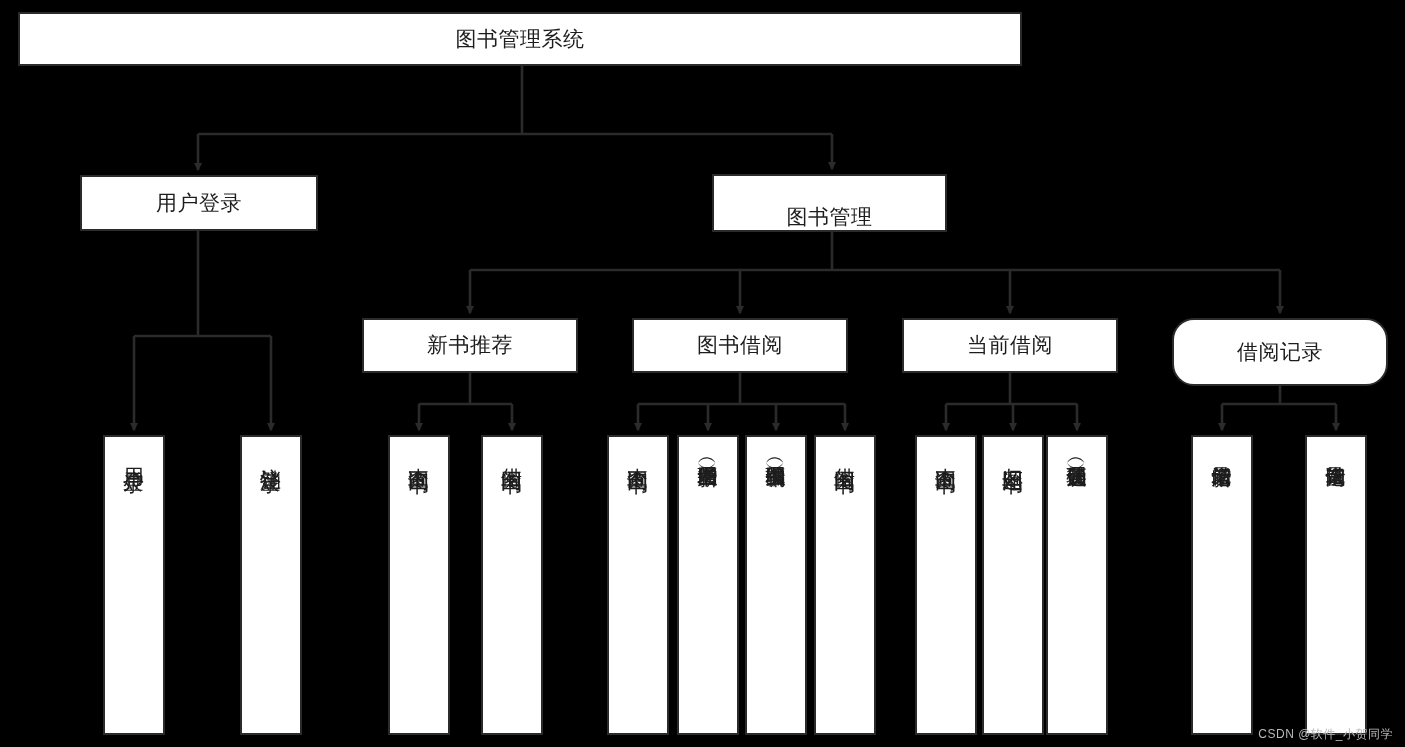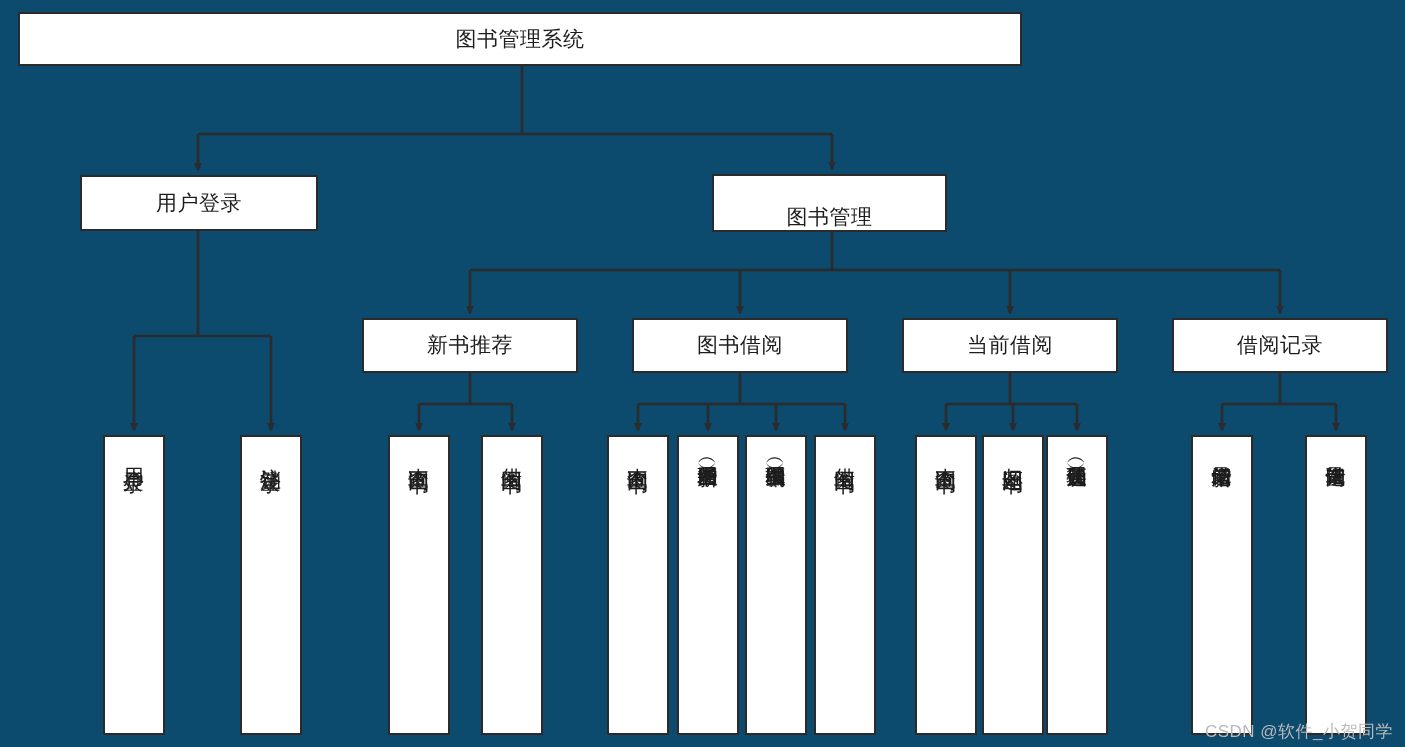--- a/index.html
+++ b/index.html
@@ -7,21 +7,21 @@
     padding: 0;
     background: #ffffff;
   }
   body {
     font-family: "Liberation Sans", "DejaVu Sans", sans-serif;
   }
   #canvas {
     position: relative;
     width: 1405px;
     height: 747px;
-    background: #0c4a6e;
+    background: #000000;
     overflow: hidden;
   }
   #wires {
     position: absolute;
     left: 0;
     top: 0;
     width: 1405px;
     height: 747px;
     pointer-events: none;
   }
@@ -58,21 +58,21 @@
     line-height: 1;
   }
   .node.vert.tight .lbl {
     font-size: 20px;
     letter-spacing: 0px;
   }
   #watermark {
     position: absolute;
     right: 12px;
     bottom: 4px;
-    font-size: 17px;
+    font-size: 12px;
     color: #b9b9b9;
     white-space: nowrap;
     letter-spacing: 0.5px;
   }
 </style>
 </head>
 <body>
 
 <div id="canvas">
 
@@ -141,21 +141,21 @@
 
   <div class="node horiz" style="left: 362px; top: 318px; width: 216px; height: 55px;">
     <span class="lbl">新书推荐</span>
   </div>
   <div class="node horiz" style="left: 632px; top: 318px; width: 216px; height: 55px;">
     <span class="lbl">图书借阅</span>
   </div>
   <div class="node horiz" style="left: 902px; top: 318px; width: 216px; height: 55px; font-family: Liberation Serif, serif;">
     <span class="lbl">当前借阅</span>
   </div>
-  <div class="node horiz" style="left: 1172px; top: 318px; width: 216px; height: 55px;">
+  <div class="node horiz" style="left: 1172px; top: 318px; width: 216px; height: 68px; border-radius: 22px;">
     <span class="lbl">借阅记录</span>
   </div>
 
   <div class="node vert" style="left: 103px; top: 435px; width: 62px; height: 300px;">
     <span class="lbl">用户登录</span>
   </div>
   <div class="node vert" style="left: 240px; top: 435px; width: 62px; height: 300px;">
     <span class="lbl">注销登录</span>
   </div>
   <div class="node vert" style="left: 388px; top: 435px; width: 62px; height: 300px;">

